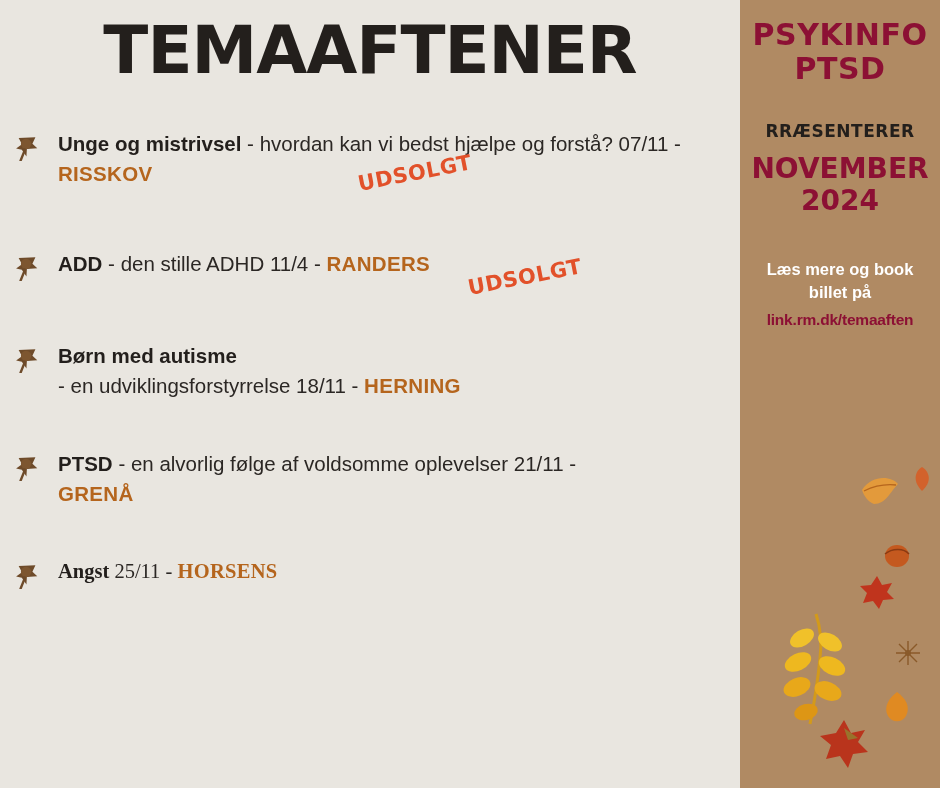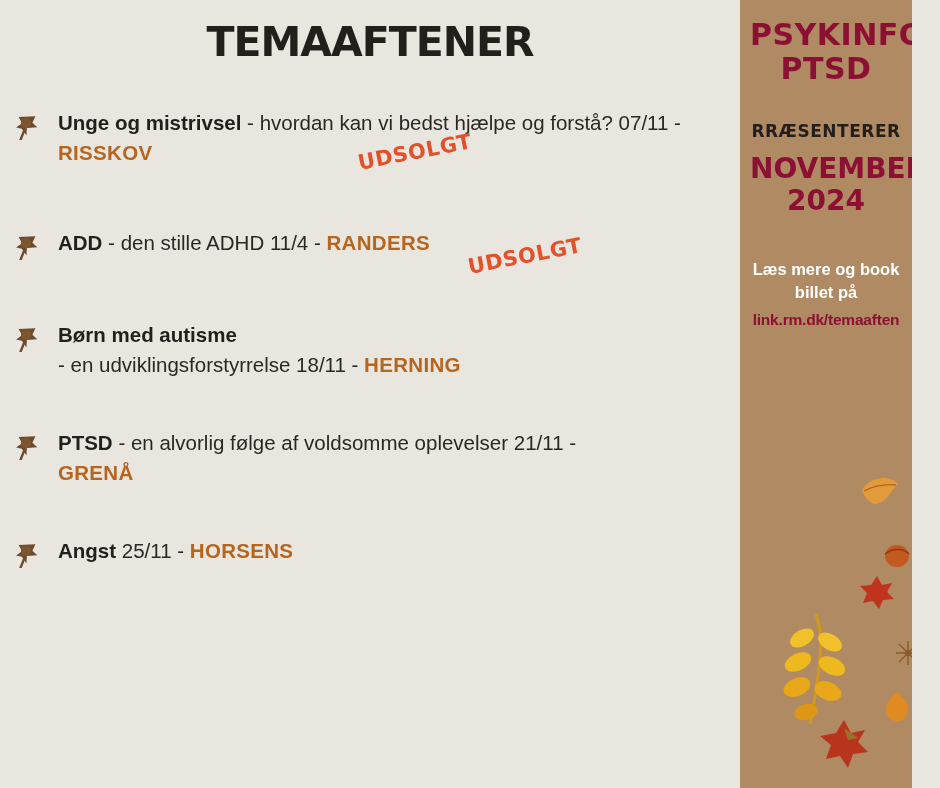--- a/index.html
+++ b/index.html
@@ -24,26 +24,26 @@
   .left {
     position: relative;
     width: 740px;
     height: 788px;
     background: #e9e6e0;
     box-sizing: border-box;
   }
   .title {
     font-family: "DejaVu Sans", sans-serif;
     font-weight: 700;
-    font-size: 41px;
+    font-size: 66px;
     letter-spacing: -1px;
     color: #231f1c;
     text-align: center;
     margin: 0;
-    padding-top: 21px;
+    padding-top: 16px;
     line-height: 1.05;
   }
   .events {
     margin-top: 44px;
     padding-left: 12px;
   }
   .event {
     position: relative;
     min-height: 86px;
     padding-left: 46px;
@@ -80,21 +80,21 @@
     letter-spacing: 0.5px;
     transform: rotate(-11deg);
     white-space: nowrap;
   }
   .sold-1 { left: 345px; top: 32px; }
   .sold-2 { left: 455px; top: 16px; }
 
   
   .right {
     position: relative;
-    width: 172px;
+    width: 200px;
     height: 788px;
     background: #b08a63;
     box-sizing: border-box;
     padding: 18px 10px 0 10px;
     text-align: center;
     overflow: hidden;
   }
   .brand {
     font-family: "DejaVu Sans", sans-serif;
     font-weight: 700;
@@ -216,21 +216,21 @@
               <circle cx="15" cy="12" r="5.2" fill="#7d5630"></circle>
               <path d="M12 17 L4 26" stroke="#6e4b2a" stroke-width="2.4" stroke-linecap="round" fill="none"></path>
             </g>
           </svg>
         </span>
         <div class="evt-line">
           <span class="evt-strong">PTSD</span><span> - en alvorlig følge af voldsomme oplevelser 21/11 - </span><br><span class="evt-city">GRENÅ</span>
         </div>
       </div>
 
-      <div class="event" style="min-height:40px;margin-top:12px;">
+      <div class="event" style="min-height:40px;margin-top:12px;font-family:Liberation Serif, serif;">
         <span class="pin-icon">
           <svg viewBox="0 0 34 30" width="34" height="30" aria-hidden="true">
             <g transform="rotate(-20 17 15)">
               <path d="M10 4 L26 9 L21 14 L24 20 L14 17 L11 24 L9 16 L4 13 L11 11 Z" fill="#6e4b2a"></path>
               <circle cx="15" cy="12" r="5.2" fill="#7d5630"></circle>
               <path d="M12 17 L4 26" stroke="#6e4b2a" stroke-width="2.4" stroke-linecap="round" fill="none"></path>
             </g>
           </svg>
         </span>
         <div class="evt-line">

